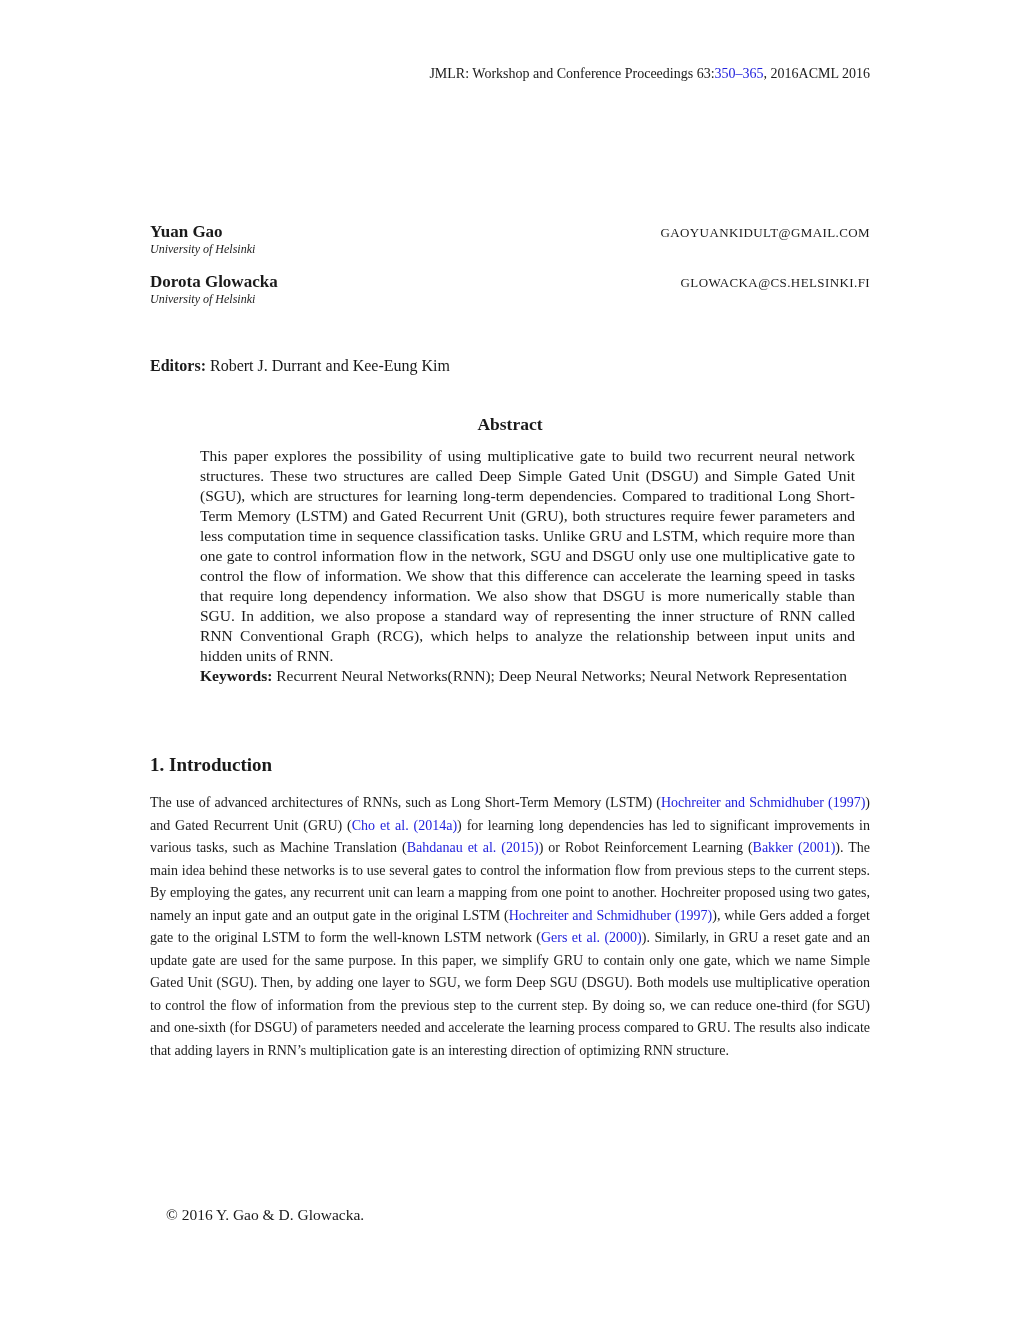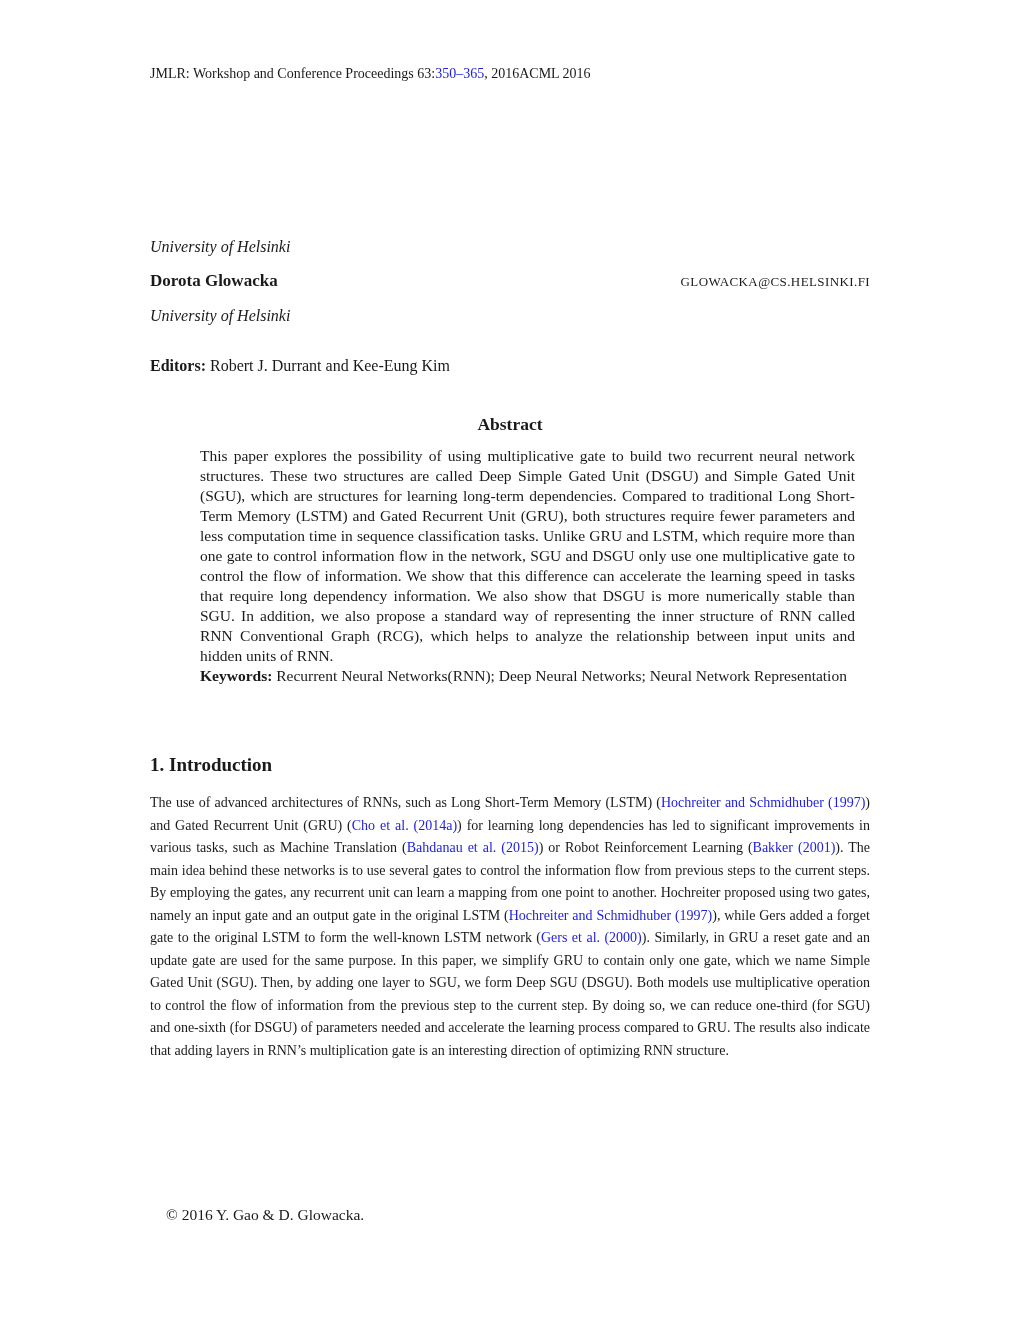--- a/index.html
+++ b/index.html
@@ -13,40 +13,40 @@
     font-family: "Liberation Serif", "DejaVu Serif", serif;
     color: #1a1a1a;
     overflow: hidden;
   }
   .running-header {
     position: absolute;
     top: 66px;
     left: 150px;
     width: 720px;
     display: flex;
-    justify-content: flex-start;
+    justify-content: flex-end;
     font-size: 14px;
   }
   .cite-link { color: #2222dd; text-decoration: none; cursor: pointer; }
   .paper-title {
     position: absolute;
     top: 164px;
     left: 0;
     width: 100%;
     text-align: center;
     font-size: 24px;
     font-weight: bold;
     letter-spacing: 0.2px;
   }
   .authors { position: absolute; top: 222px; left: 150px; width: 720px; }
   .author-block { margin-bottom: 15px; }
   .author-row { display: flex; justify-content: space-between; align-items: baseline; }
   .author-name { font-weight: bold; font-size: 17px; }
   .author-email { font-size: 13px; letter-spacing: 0.4px; }
-  .author-affiliation { font-style: italic; font-size: 16px; margin-top: 16px; }
+  .author-affiliation { font-style: italic; font-size: 12px; margin-top: 0; }
   .editors-line { position: absolute; top: 357px; left: 150px; width: 720px; font-size: 16px; }
   .editors-label, .keywords-label { font-weight: bold; }
   .abstract-heading {
     position: absolute;
     top: 414px;
     left: 0;
     width: 100%;
     text-align: center;
     font-size: 17.5px;
     font-weight: bold;
@@ -91,20 +91,24 @@
 <div class="page">
 
   <div class="running-header">
     <div class="header-left"><span>JMLR: Workshop and Conference Proceedings 63:</span><span class="cite-link" style="color: rgb(34, 34, 221);">350–365</span><span>, 2016</span></div>
     <div class="header-right">ACML 2016</div>
   </div>
 
 
   <div class="authors">
     <div class="author-block">
+      <div class="author-row">
+        <span class="author-name">Yuan Gao</span>
+        <span class="author-email">GAOYUANKIDULT@GMAIL.COM</span>
+      </div>
       <div class="author-affiliation">University of Helsinki</div>
     </div>
     <div class="author-block">
       <div class="author-row">
         <span class="author-name">Dorota Glowacka</span>
         <span class="author-email">GLOWACKA@CS.HELSINKI.FI</span>
       </div>
       <div class="author-affiliation">University of Helsinki</div>
     </div>
   </div>

